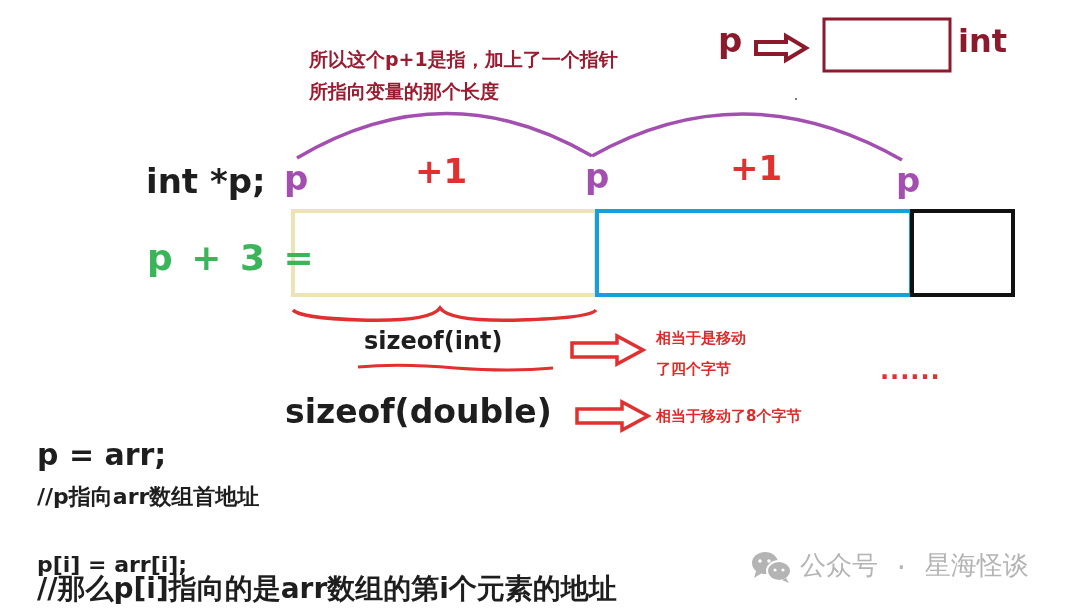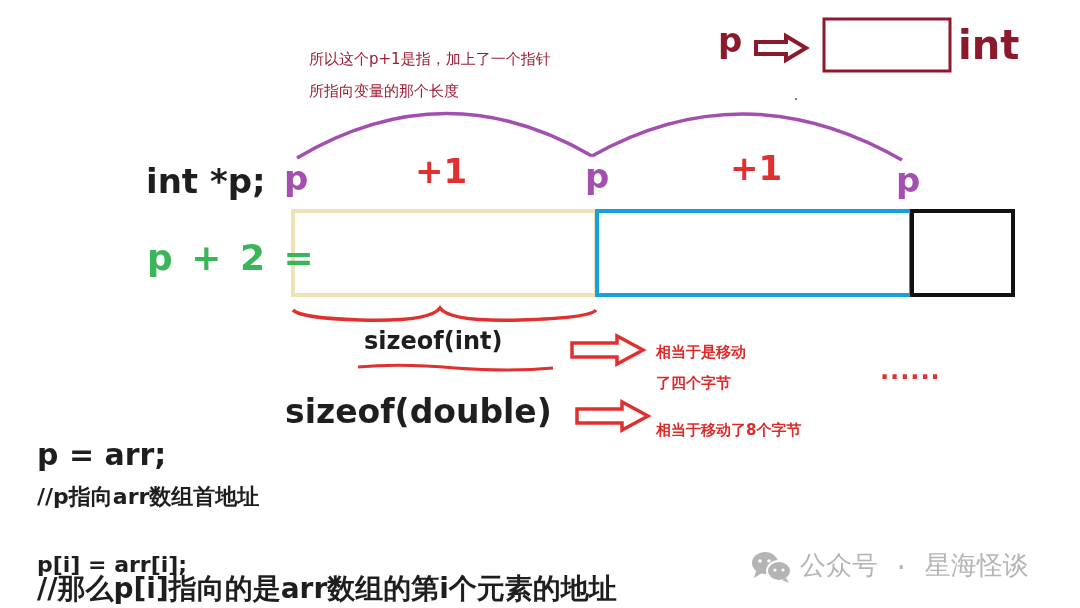--- a/index.html
+++ b/index.html
@@ -1,21 +1,21 @@
 <!DOCTYPE html>
 <html><head>
   <meta charset="utf-8">
   <style>
     html, body { margin: 0; padding: 0; background: #ffffff; }
     body { width: 1080px; height: 608px; position: relative; overflow: hidden;
            font-family: "DejaVu Sans", "Liberation Sans", sans-serif; }
     .abs { position: absolute; white-space: nowrap; }
     .bold { font-weight: bold; }
-    .note { color: #9b1b30; font-size: 15px; font-weight: normal; line-height: 28px; }
-    .note-red { color: #e02a2a; font-size: 15px; font-weight: bold; line-height: 28px; margin-top: 14px; }
+    .note { color: #9b1b30; font-size: 19px; font-weight: bold; line-height: 28px; }
+    .note-red { color: #e02a2a; font-size: 15px; font-weight: bold; line-height: 28px; }
     .code { color: #1e1e1e; font-weight: bold; }
     svg.overlay { position: absolute; left: 0; top: 0; }
     .wm { color: #b4b4b4; font-size: 26px; font-family: Liberation Mono, monospace; }
   </style>
 </head>
 <body>
 
 <svg class="overlay" width="1080" height="608">
 
   <rect x="824" y="19" width="126" height="52" fill="none" stroke="#8b1a2c" stroke-width="3"></rect>
@@ -42,32 +42,32 @@
     <path d="M577,409 L622,409 L622,402 L648,416 L622,430 L622,423 L577,423 Z" fill="none" stroke="#e03030" stroke-width="3.5"></path>
   </g>
 
   <circle cx="796" cy="99" r="1" fill="#555"></circle>
 </svg>
 
 <div class="abs note" style="left:309px;top:45px;">所以这个p+1是指，加上了一个指针</div>
 <div class="abs note" style="left:309px;top:77px;">所指向变量的那个长度</div>
 
 <div class="abs bold" style="left:718px;top:20px;font-size:34px;color:#8b1a2c;">p</div>
-<div class="abs bold" style="left:958px;top:22px;font-size:40px;color:#8b1a2c;">int</div>
+<div class="abs bold" style="left:958px;top:22px;font-size:32px;color:#8b1a2c;">int</div>
 
 <div class="abs code" style="left:146px;top:113px;font-size:34px;margin-top:48px;">int *p;</div>
 
 <div class="abs bold" style="left:284px;top:158px;font-size:34px;color:#a34fb0;">p</div>
 <div class="abs bold" style="left:585px;top:156px;font-size:34px;color:#a34fb0;">p</div>
 <div class="abs bold" style="left:896px;top:160px;font-size:34px;color:#a34fb0;">p</div>
 
 <div class="abs bold" style="left:415px;top:151px;font-size:34px;color:#e03030;">+1</div>
 <div class="abs bold" style="left:730px;top:148px;font-size:34px;color:#e03030;">+1</div>
 
-<div class="abs bold" style="left:147px;top:237px;font-size:36px;color:#3bb55a;word-spacing:6px;">p + 2 =</div>
+<div class="abs bold" style="left:147px;top:237px;font-size:36px;color:#3bb55a;word-spacing:6px;">p + 3 =</div>
 
 <div class="abs code" style="left:364px;top:327px;font-size:24px;">sizeof(int)</div>
 <div class="abs code" style="left:285px;top:392px;font-size:33px;">sizeof(double)</div>
 
 <div class="abs note-red" style="left:656px;top:324px;">相当于是移动</div>
 <div class="abs note-red" style="left:656px;top:355px;">了四个字节</div>
 <div class="abs note-red" style="left:656px;top:402px;">相当于移动了8个字节</div>
 
 <div class="abs bold" style="left:880px;top:357px;font-size:24px;color:#e03030;letter-spacing:1px;">......</div>
 

